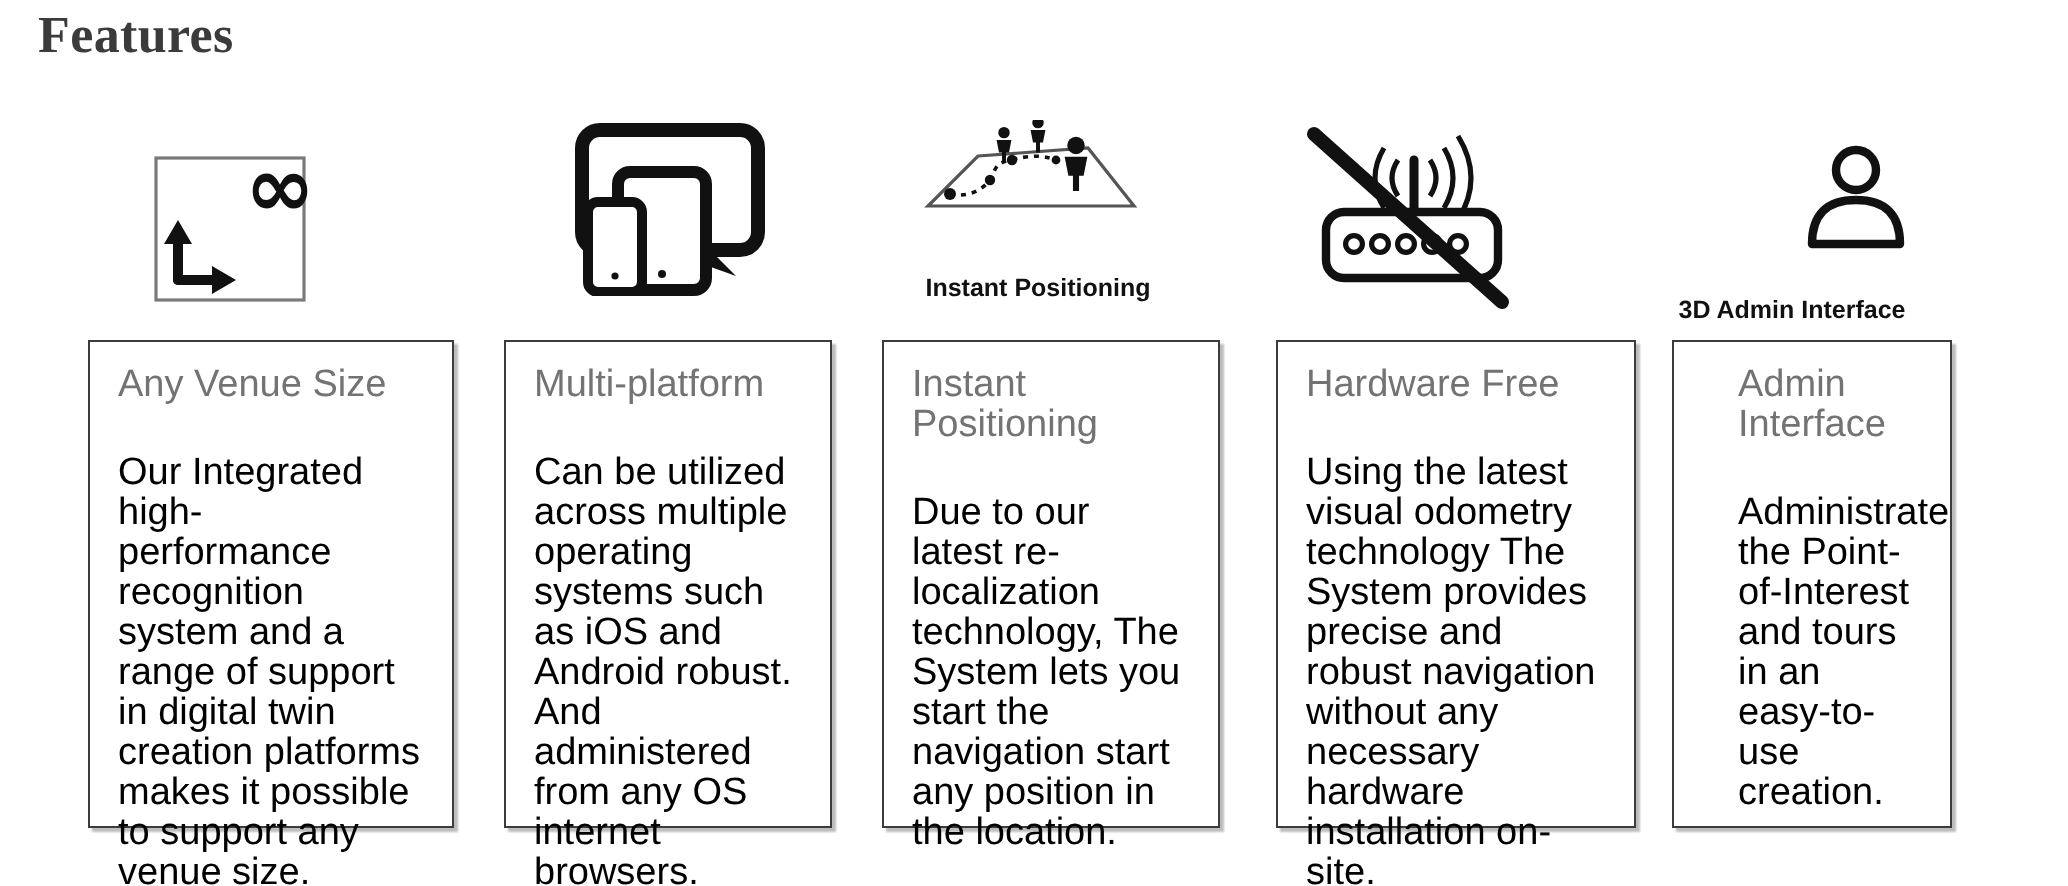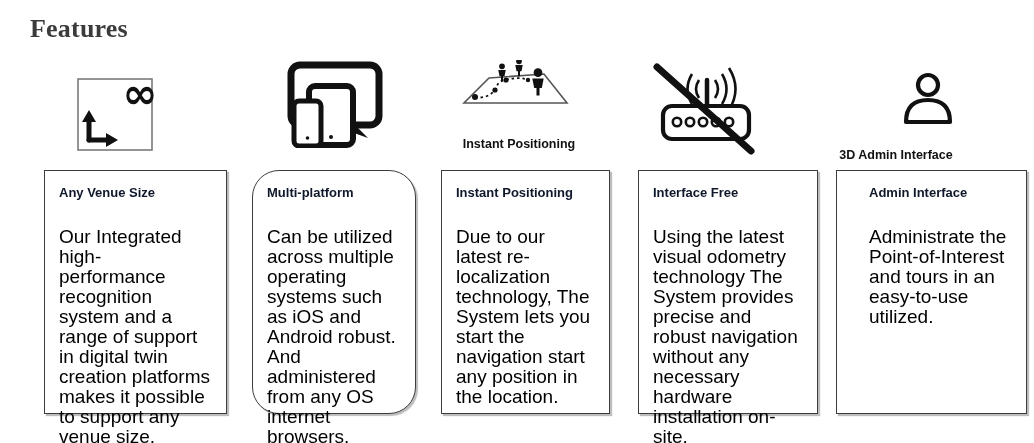--- a/index.html
+++ b/index.html
@@ -4,21 +4,21 @@
 <style>
   html,body{margin:0;padding:0;background:#fff;}
   .page{
     position:relative;
     width:1034px;height:443px;
     background:#ffffff;
     overflow:hidden;
     font-family:"Liberation Sans", sans-serif;
   }
   .heading{
-    position:absolute;left:18px;top:2px;margin:12px;
+    position:absolute;left:18px;top:2px;margin:1px;
     font-family:"Liberation Serif", serif;
     font-weight:bold;font-size:26px;color:#3b3b3b;
     letter-spacing:0.2px;
     text-align:center;
   }
   .icon{position:absolute;}
   .icon svg{display:block;width:100%;height:100%;}
   .icon-caption{
     position:absolute;
     font-weight:bold;font-size:12.5px;color:#111;
@@ -26,32 +26,32 @@
   }
   .card{
     position:absolute;top:170px;height:244px;
     box-sizing:border-box;
     background:#fff;
     border:1px solid #3c3c3c;
     box-shadow:2px 2px 1px #bdbdbd;
     padding:12px 14px;
   }
   .card h3{
-    margin:0;font-size:13px;font-weight:bold;color:#0f172a;
+    margin:0;font-size:19px;font-weight:normal;color:#737373;
     line-height:20px;
   }
   .card p{
     margin:24px 0 0 0;font-size:19px;color:#000;
     line-height:20px;
   }
   .card-0{left:44px;width:183px;}
-  .card-1{left:252px;width:164px;border-radius:27px;}
+  .card-1{left:252px;width:164px;}
   .card-2{left:441px;width:169px;}
   .card-3{left:638px;width:180px;}
-  .card-4{left:836px;width:191px;padding-left:32px;}
+  .card-4{left:836px;width:140px;padding-left:32px;}
 
   .icon-0{left:76px;top:74px;width:92px;height:78px;}
   .icon-1{left:286px;top:60px;width:98px;height:88px;}
   .icon-2{left:460px;top:60px;width:112px;height:47px;}
   .icon-3{left:650px;top:58px;width:108px;height:97px;}
   .icon-4{left:902px;top:72px;width:52px;height:54px;}
   .caption-2{left:450px;top:137px;width:138px;}
   .caption-4{left:836px;top:148px;width:120px;}
 </style>
 </head>
@@ -140,22 +140,22 @@
     <h3>Multi-platform</h3>
     <p>Can be utilized across multiple operating systems such as iOS and Android robust. And administered from any OS internet browsers.</p>
   </section>
 
   <section class="card card-2">
     <h3>Instant Positioning</h3>
     <p>Due to our latest re-localization technology, The System lets you start the navigation start any position in the location.</p>
   </section>
 
   <section class="card card-3">
-    <h3>Interface Free</h3>
+    <h3>Hardware Free</h3>
     <p>Using the latest visual odometry technology The System provides precise and robust navigation without any necessary hardware installation on-site.</p>
   </section>
 
   <section class="card card-4">
     <h3>Admin Interface</h3>
-    <p>Administrate the Point-of-Interest and tours in an easy-to-use utilized.</p>
+    <p>Administrate the Point-of-Interest and tours in an easy-to-use creation.</p>
   </section>
 
 </div>
 
 </body></html>

